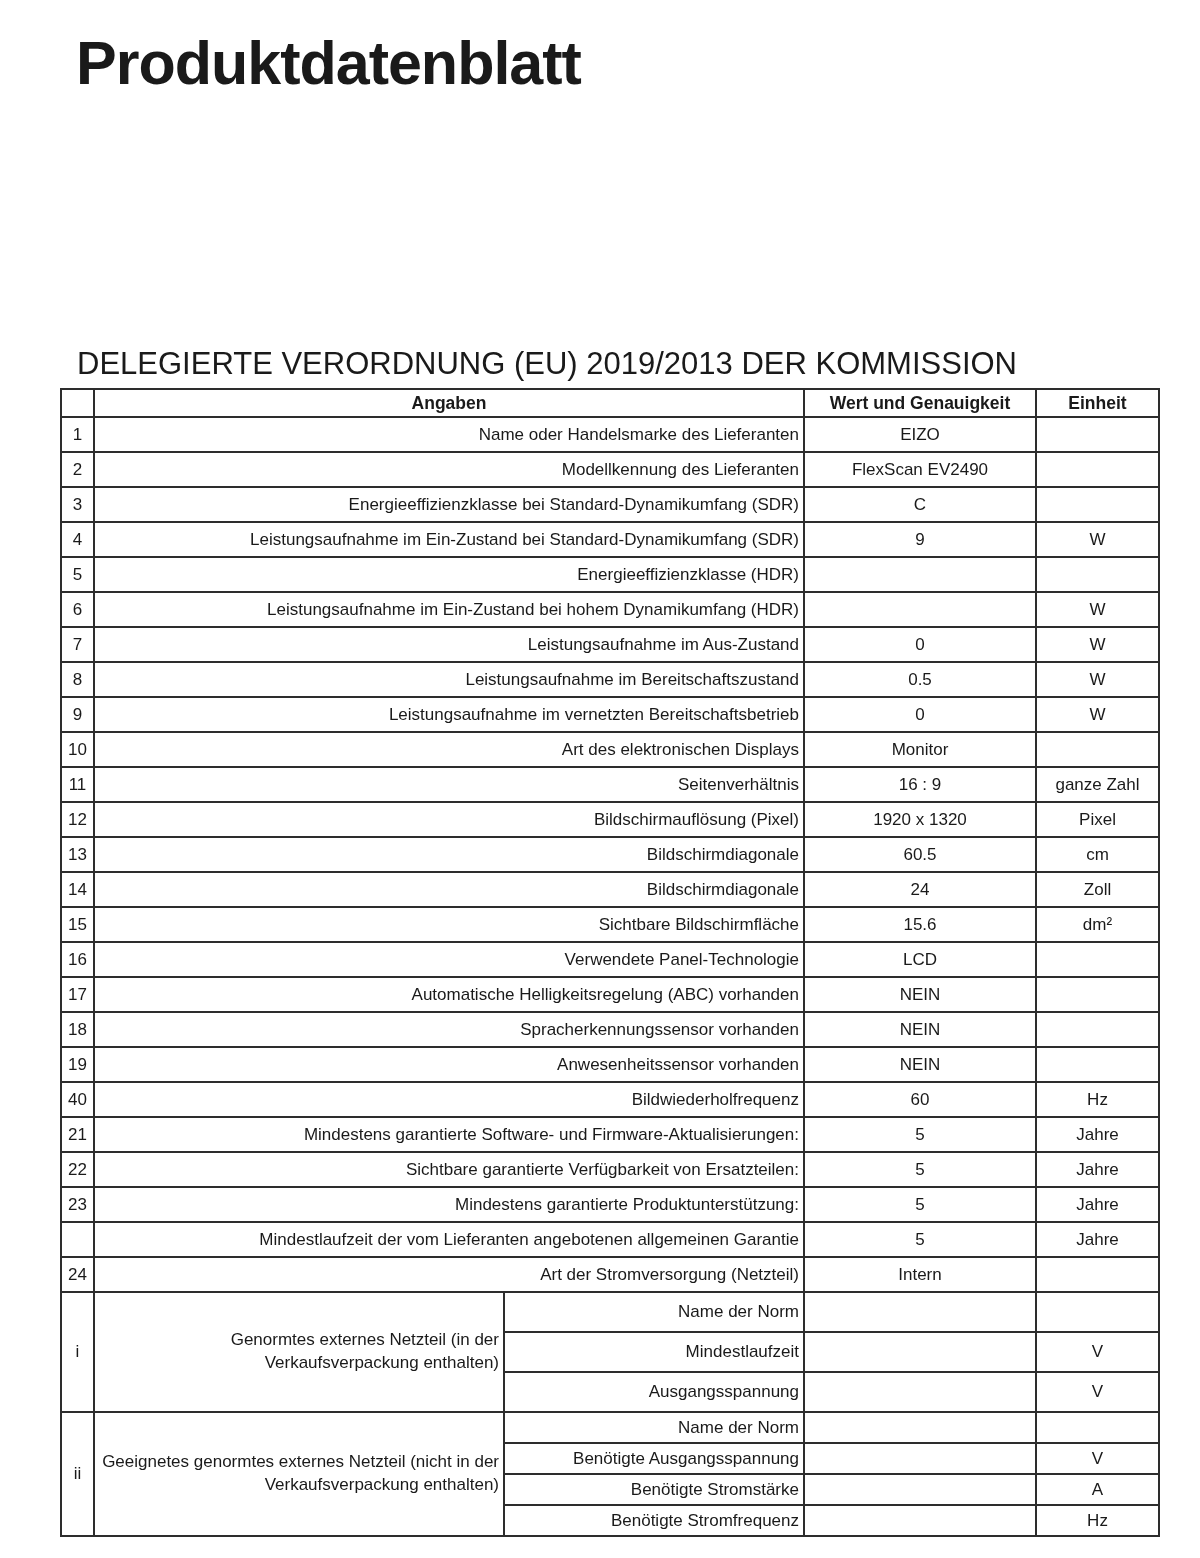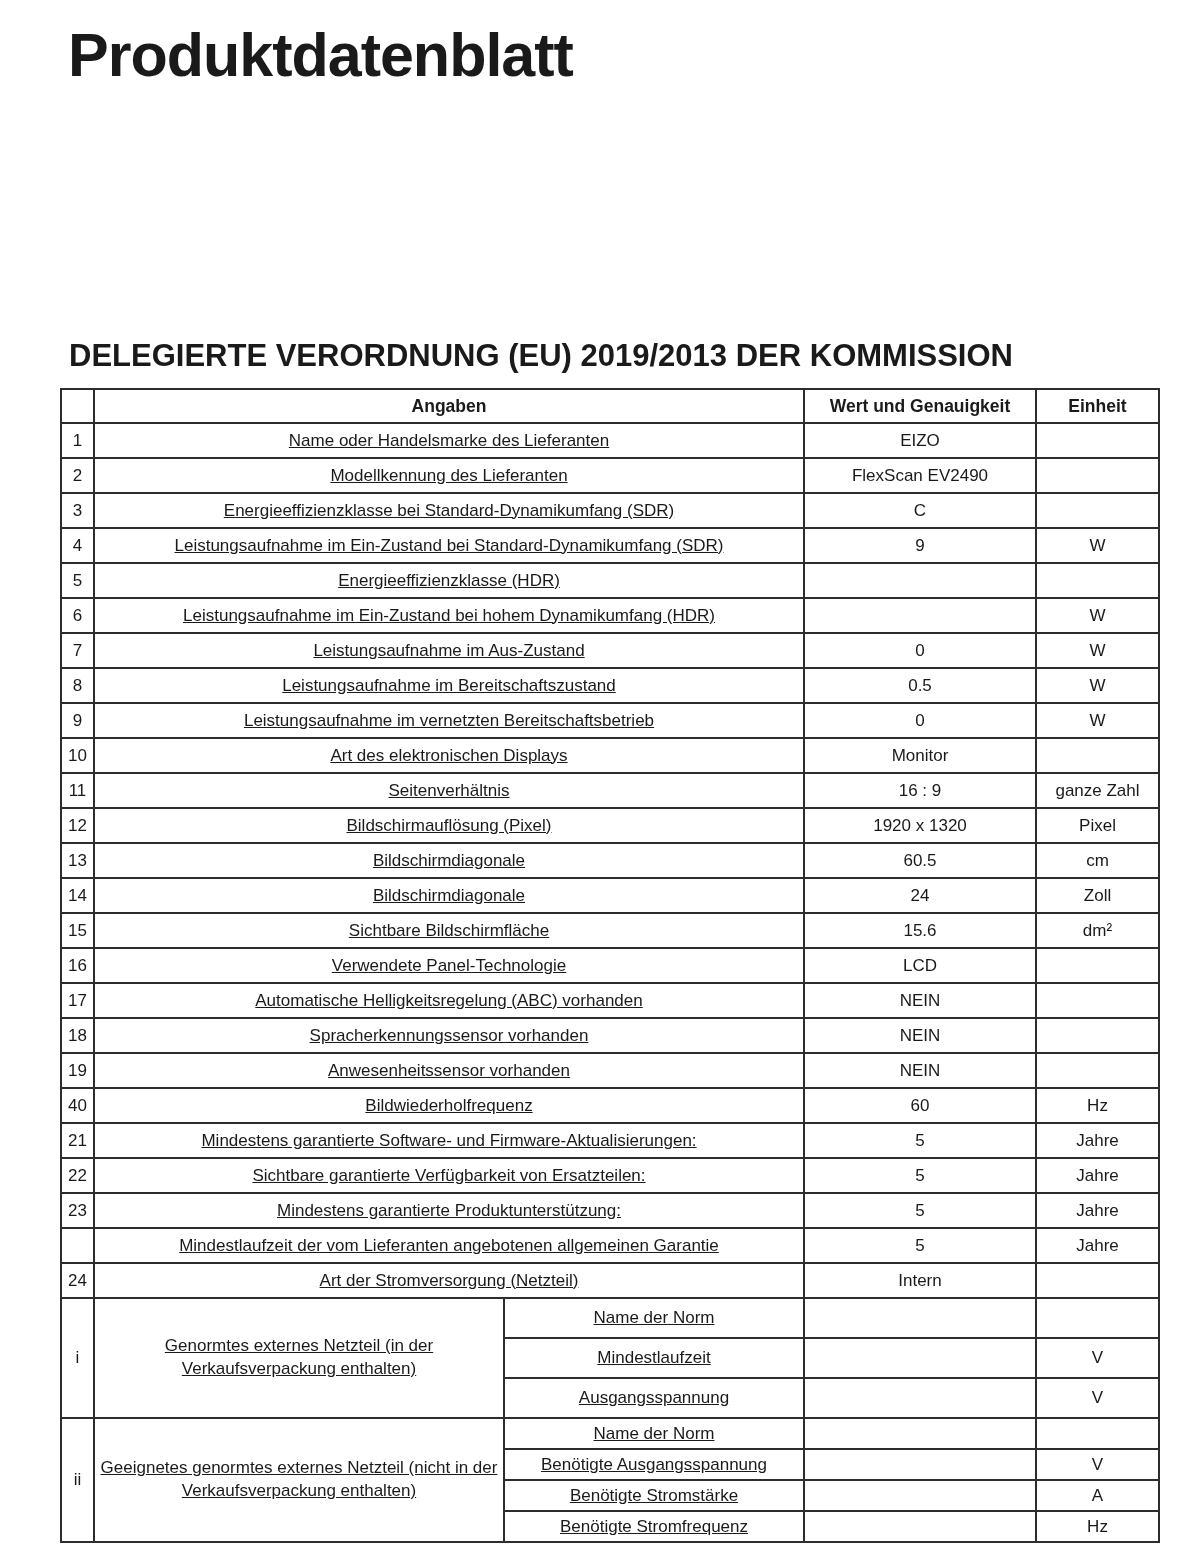--- a/index.html
+++ b/index.html
@@ -13,59 +13,59 @@
     font-family: "Liberation Sans", "DejaVu Sans", sans-serif;
     overflow: hidden;
   }
   .doc-title {
     position: absolute;
     left: 68px;
     top: 20px;
     font-size: 61px;
     font-weight: bold;
     letter-spacing: -1px;
-    margin: 0;
+    margin: 8px;
     white-space: nowrap;
   }
   .reg-heading {
     position: absolute;
     left: 61px;
     top: 330px;
     font-size: 31px;
-    font-weight: bold;
-    margin: 8px;
+    font-weight: normal;
+    margin: 16px;
     white-space: nowrap;
   }
   table.spec {
     position: absolute;
     left: 60px;
     top: 388px;
     width: 1098px;
     border-collapse: collapse;
     table-layout: fixed;
   }
   table.spec th, table.spec td {
     border: 2px solid #2d2d2d;
     font-size: 17px;
     padding: 2px 4px;
     vertical-align: middle;
     overflow: hidden;
   }
   table.spec thead th {
-    height: 34px;
+    height: 28px;
     font-size: 17.5px;
     font-weight: bold;
     text-align: center;
     padding: 2px 2px;
   }
   tr.row-main { height: 35px; }
   tr.row-g0   { height: 40px; }
   tr.row-g1   { height: 31px; }
   td.c { text-align: center; }
-  td.l { text-align: center; padding-left: 7px; white-space: nowrap; text-decoration: underline; }
+  td.l { text-align: right; padding-left: 7px; white-space: nowrap; }
   td.gl {
     white-space: normal;
     line-height: 1.35;
     padding-right: 10px;
   }
 </style>
 </head>
 <body>
 
 <h1 class="doc-title">Produktdatenblatt</h1>

